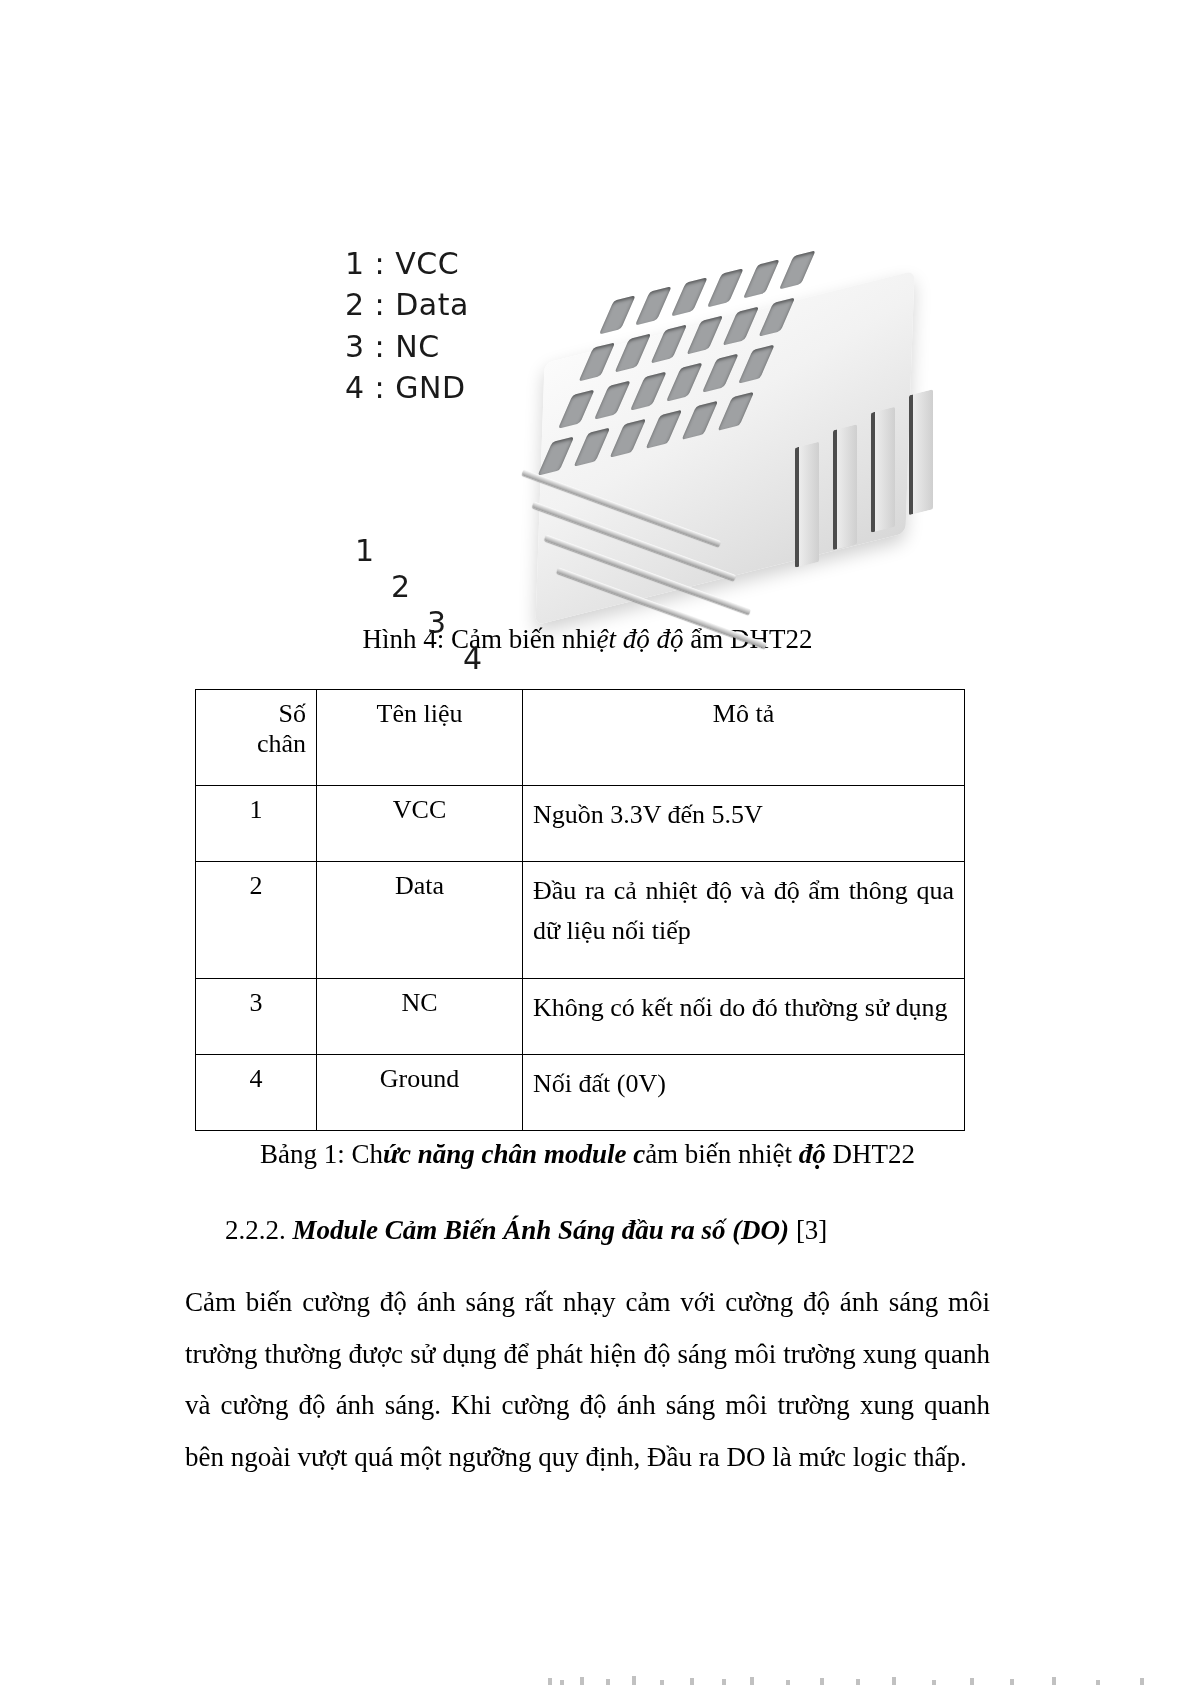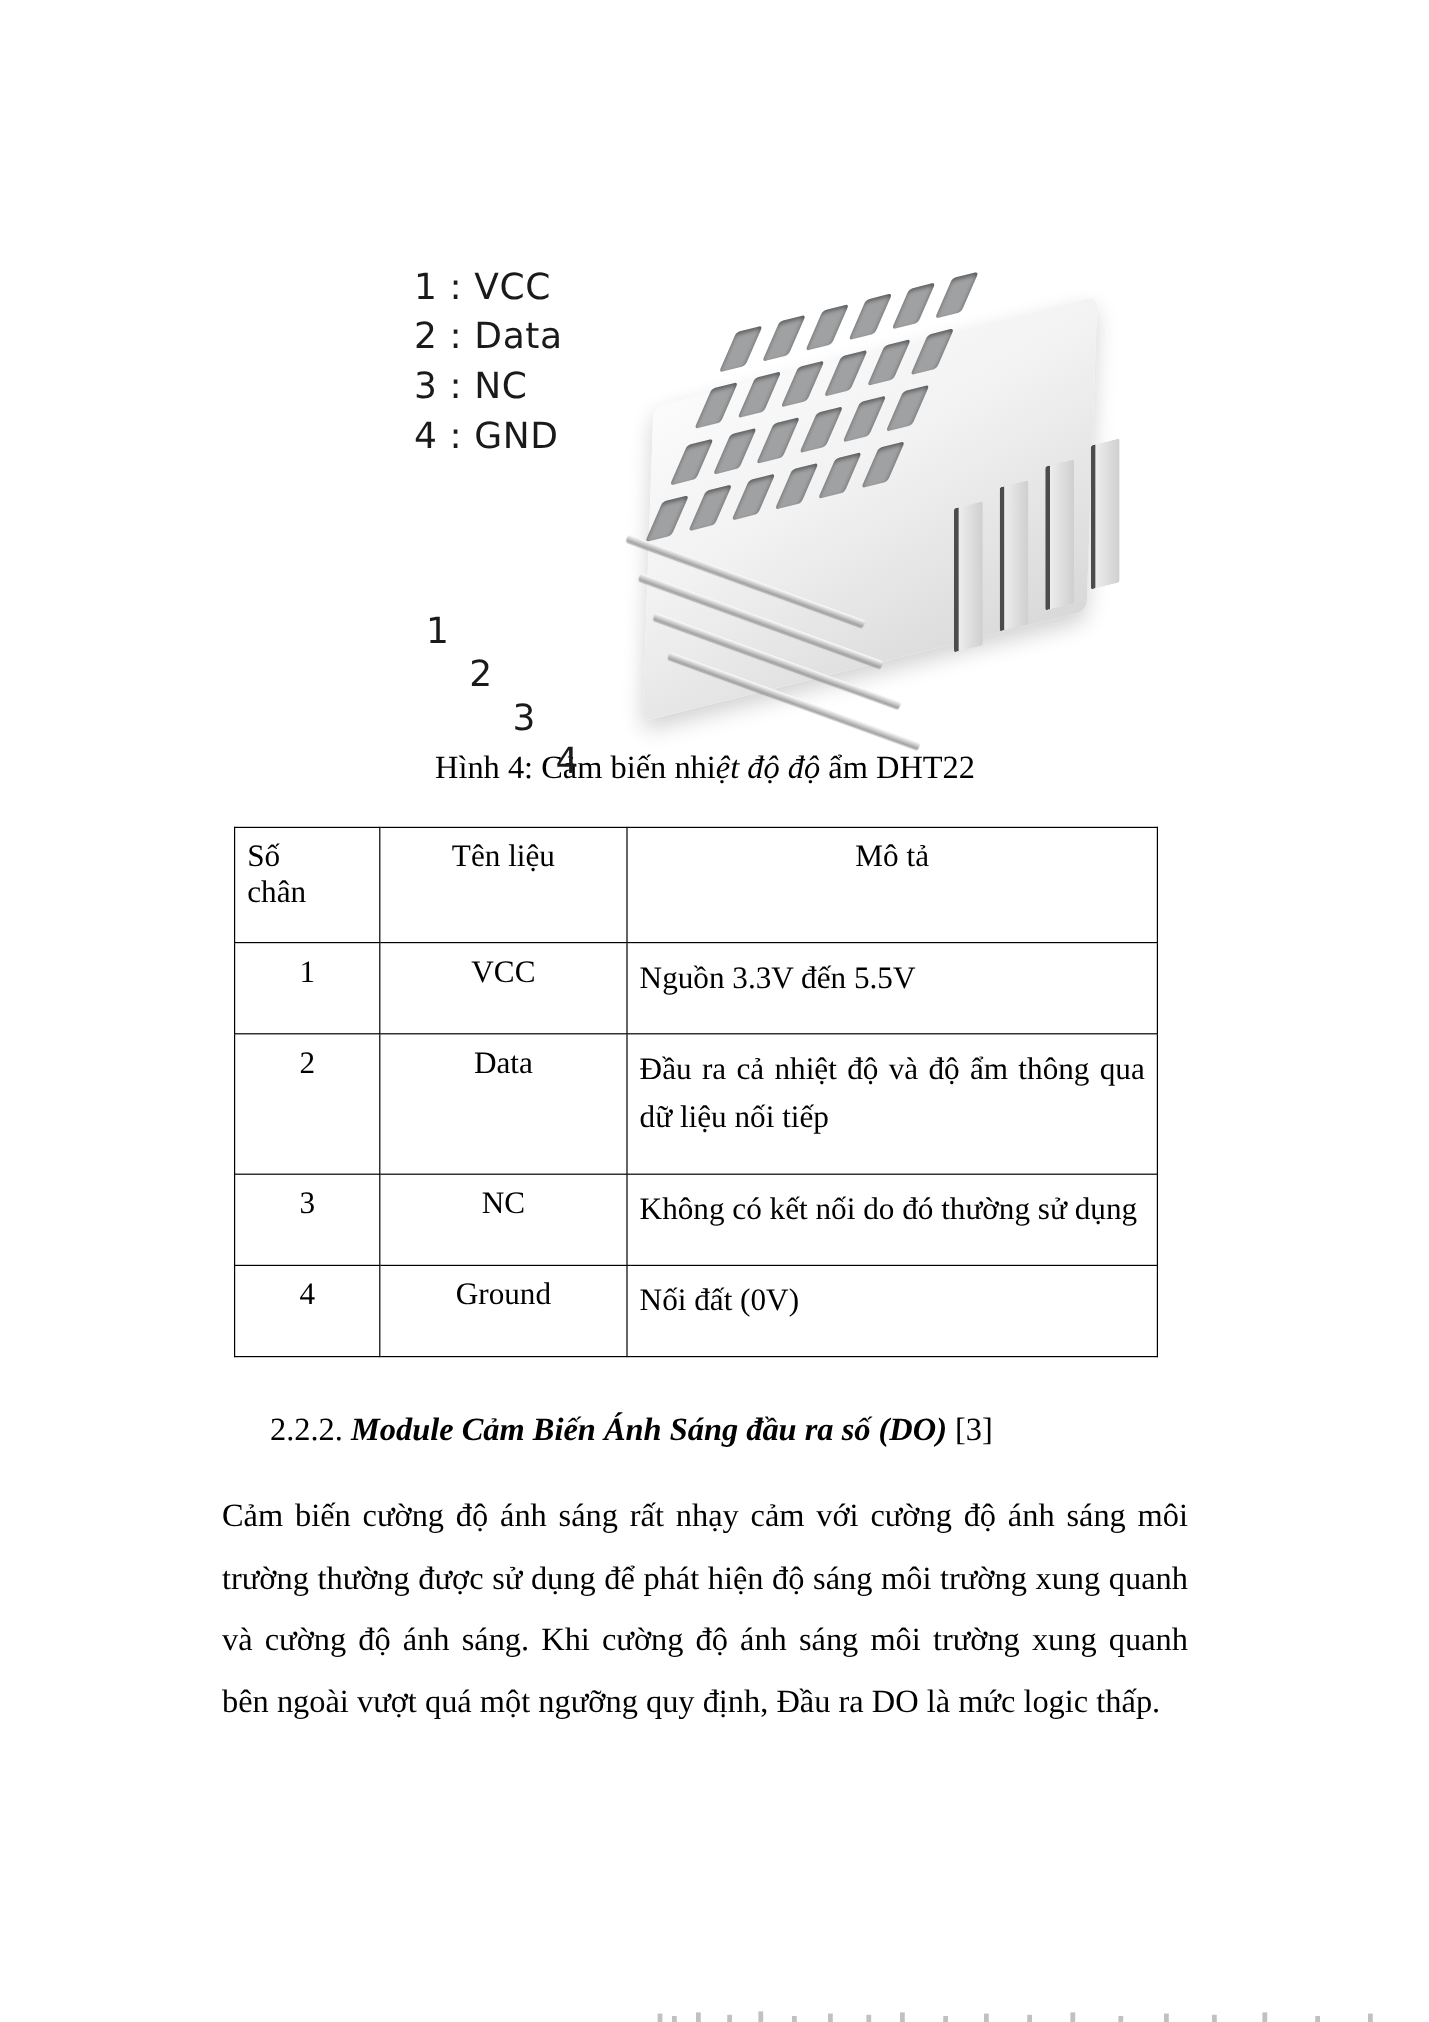--- a/index.html
+++ b/index.html
@@ -31,21 +31,21 @@
 
   
   .figure-wrap {
     position: relative;
     height: 555px;
     width: 805px;
   }
   .figure-img {
     position: absolute;
     left: 75px;
-    top: 59px;
+    top: 83px;
     width: 680px;
     height: 470px;
   }
   .pin-legend {
     position: absolute;
     left: 85px;
     top: 100px;
     font-family: "DejaVu Sans", sans-serif;
     font-size: 30px;
     line-height: 1.38;
@@ -151,21 +151,21 @@
   }
   table.pin-table td, table.pin-table th {
     border: 1px solid #000;
     vertical-align: top;
     padding: 9px 10px 26px 10px;
     font-weight: normal;
   }
   .col-num { width: 100px; text-align: center; }
   .col-name { width: 185px; text-align: center; }
   .col-desc { text-align: left; }
-  .hdr-num { text-align: left; font-weight: bold; }
+  .hdr-num { text-align: right; font-weight: bold; }
   .hdr-name { text-align: center; }
   .hdr-desc { text-align: center; font-weight: bold; }
   .desc-just {
     text-align: justify;
     text-align-last: left;
     line-height: 1.55;
   }
   .hdr-cell-tall { padding-bottom: 46px; }
 
   .table-caption {
@@ -327,20 +327,23 @@
           <td class="col-desc desc-just">Không có kết nối do đó thường sử dụng</td>
         </tr>
         <tr>
           <td class="col-num">4</td>
           <td class="col-name">Ground</td>
           <td class="col-desc desc-just">Nối đất (0V)</td>
         </tr>
       </tbody>
     </table>
 
+    <div class="table-caption">
+      <span>Bảng 1: Ch</span><span class="it">ức năng chân module c</span><span>ả</span><span>m biến nhiệt </span><span class="it">độ</span><span> DHT22</span>
+    </div>
 
     <div class="section-heading">
       <span>2.2.2.</span><span class="bi"> Module Cảm Biến Ánh Sáng đầu ra số (DO)</span><span> [3]</span>
     </div>
 
     <p class="para">Cảm biến cường độ ánh sáng rất nhạy cảm với cường độ ánh sáng môi trường thường được sử dụng để phát hiện độ sáng môi trường xung quanh và cường độ ánh sáng. Khi cường độ ánh sáng môi trường xung quanh bên ngoài vượt quá một ngưỡng quy định, Đầu ra DO là mức logic thấp.</p>
   </div>
 
 
   <div class="bottom-artifact">

